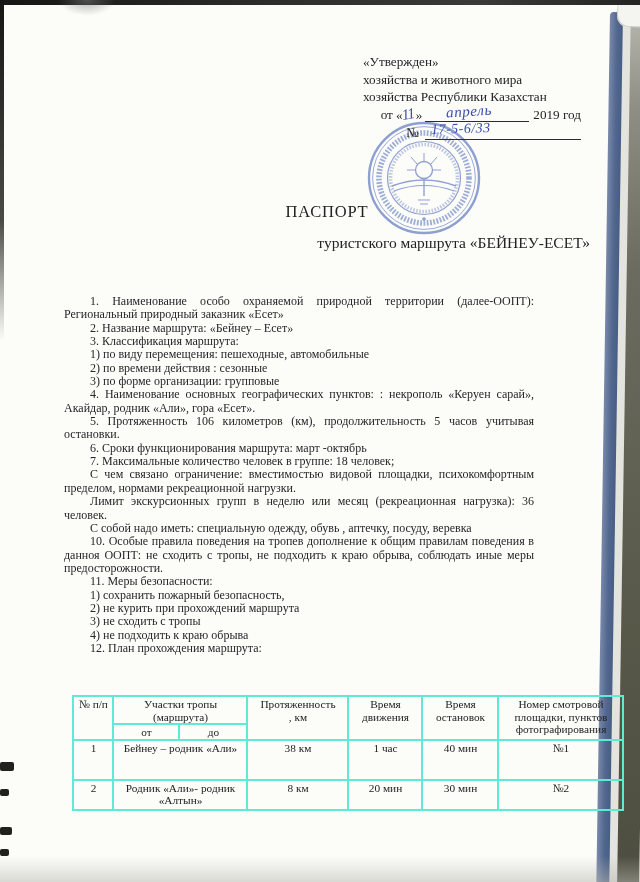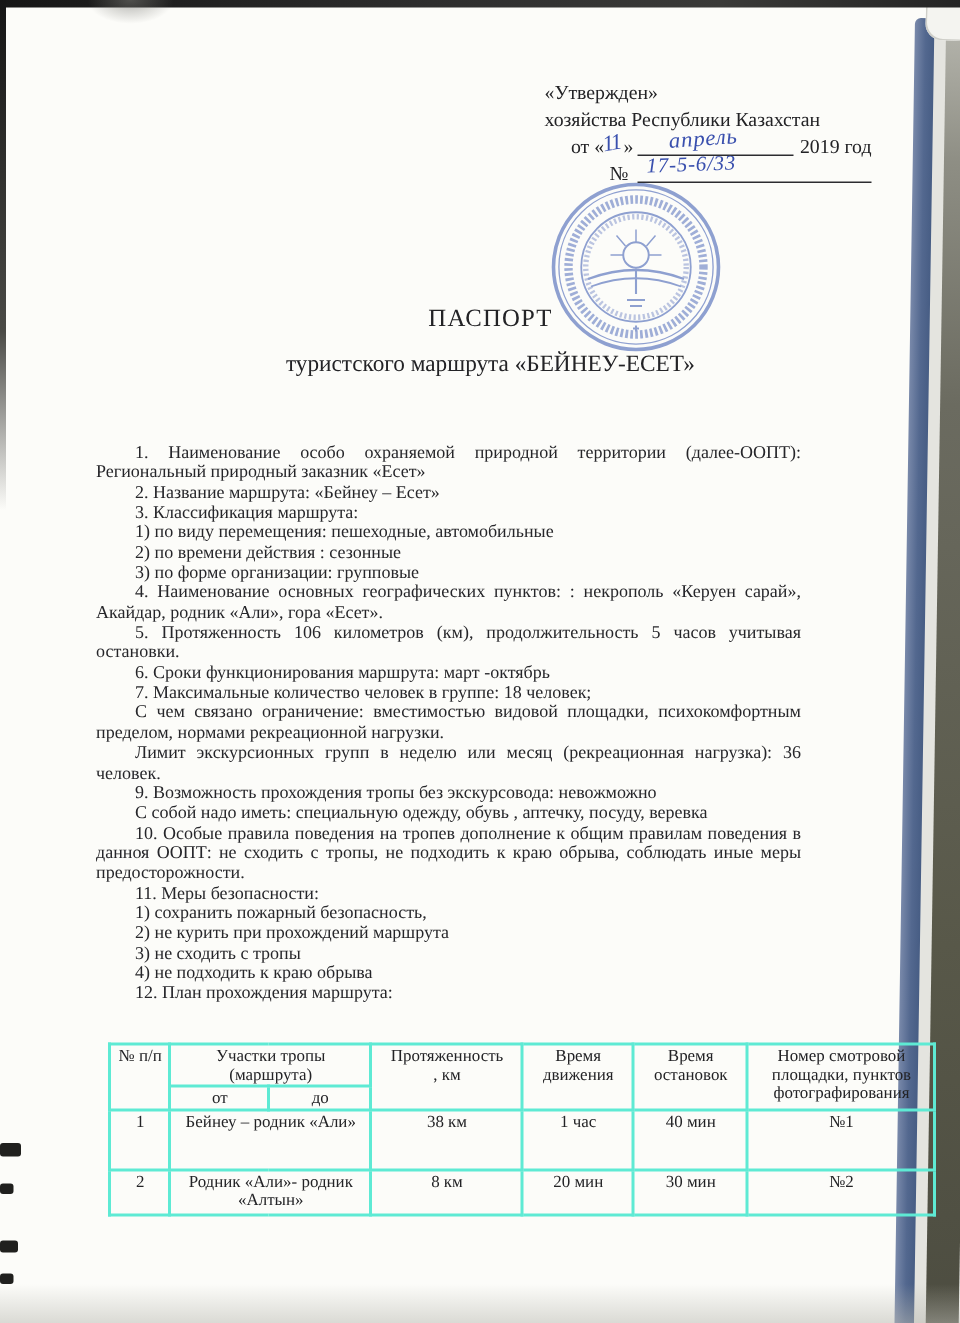--- a/index.html
+++ b/index.html
@@ -32,21 +32,21 @@
   .uline.num{width:156px;margin:0 0 2px 6px;}
   .hw{font-style:italic;color:#3a50ae;position:absolute;white-space:nowrap;}
   .hw.day{left:-1px;top:-3px;font-size:15px;transform:rotate(-10deg);letter-spacing:-1px;}
   .day-slot{display:inline-block;width:13px;position:relative;height:15px;}
   .hw.month-w{left:22px;top:-3px;font-size:14.5px;transform:rotate(-4deg) scaleX(1.05);letter-spacing:.5px;}
   .hw.num-w{left:6px;top:-4px;font-size:14px;transform:rotate(-2deg);letter-spacing:.5px;}
   
   .stamp{position:absolute;left:366px;top:120px;width:116px;height:116px;z-index:5;opacity:.62;filter:blur(.3px);}
   
   .doc-title{position:absolute;left:64px;top:202px;width:526px;text-align:center;font-size:16.5px;letter-spacing:.8px;color:#232326;z-index:6;}
-  .doc-subtitle{position:absolute;left:64px;top:234px;width:526px;text-align:center;font-size:15.5px;color:#232326;z-index:6;}
+  .doc-subtitle{position:absolute;left:64px;top:234px;width:526px;text-align:right;font-size:15.5px;color:#232326;z-index:6;}
   
   .bodytext{position:absolute;left:64px;top:295px;width:470px;font-size:12px;line-height:13.35px;
     text-align:justify;color:#26262a;z-index:6;}
   .bodytext .para{margin:0;text-indent:26px;}
   
   .route-table{position:absolute;left:72px;top:695px;border-collapse:collapse;font-size:11.3px;line-height:12.6px;color:#232326;z-index:6;table-layout:fixed;}
   .route-table th,.route-table td{border:2px solid #5eead4;padding:1px 4px 0 5px;vertical-align:top;text-align:center;font-weight:normal;}
   .c-no{width:29px;}.c-from{width:55px;}.c-to{width:57px;}.c-len{width:90px;white-space:pre-line;}
   .c-move{width:63px;}.c-stop{width:65px;}.c-view{width:114px;}
   .row1 td{height:37px;}
@@ -86,20 +86,21 @@
       <path d="M26 66 Q58 54 90 66" stroke-width="1.6"></path>
       <path d="M28 71 Q58 60 88 71" stroke-width="1.2"></path>
       <path d="M58 59 L58 76" stroke-width="1.4"></path>
       <path d="M52 80 L64 80 M54 84 L62 84" stroke-width="1.2"></path>
       <path d="M56 99 L60 99 M58 97 L58 101" stroke-width="1.4"></path>
     </g>
   </svg>
 
   <div class="approval">
     <div class="row">«Утвержден»</div>
+    <div class="row">хозяйства и животного мира</div>
     <div class="row">хозяйства Республики Казахстан</div>
     <div class="dateline">
       <span>от «</span>
         <span class="day-slot">
           <span class="hw day">11</span>
         </span>
         <span>»</span>
         <span class="uline month">
           <span class="hw month-w">апрель</span>
         </span>
@@ -122,21 +123,20 @@
       <p class="para">3. Классификация маршрута:</p>
       <p class="para">1) по виду перемещения: пешеходные, автомобильные</p>
       <p class="para">2) по времени действия : сезонные</p>
       <p class="para">3) по форме организации: групповые</p>
       <p class="para">4. Наименование основных географических пунктов: : некрополь «Керуен сарай»,  Акайдар, родник «Али», гора «Есет».</p>
       <p class="para">5. Протяженность 106  километров (км), продолжительность  5 часов учитывая остановки.</p>
       <p class="para">6. Сроки функционирования маршрута: март -октябрь</p>
       <p class="para">7. Максимальные количество человек в группе: 18 человек;</p>
       <p class="para">С чем связано ограничение: вместимостью видовой площадки, психокомфортным пределом, нормами рекреационной нагрузки.</p>
       <p class="para">Лимит экскурсионных групп в неделю или месяц (рекреационная нагрузка): 36 человек.</p>
-      <p class="para">9. Возможность прохождения тропы без экскурсовода: невожможно</p>
       <p class="para">С собой надо иметь: специальную одежду, обувь , аптечку, посуду, веревка</p>
       <p class="para">10. Особые правила поведения на тропев дополнение к общим правилам поведения в данноя ООПТ: не сходить с тропы, не подходить к краю обрыва, соблюдать иные меры предосторожности.</p>
       <p class="para">11. Меры безопасности:</p>
       <p class="para">1) сохранить пожарный безопасность,</p>
       <p class="para">2) не курить при прохождений маршрута</p>
       <p class="para">3) не сходить с тропы</p>
       <p class="para">4) не подходить к краю обрыва</p>
       <p class="para">12. План прохождения маршрута:</p>
     </div>
 

